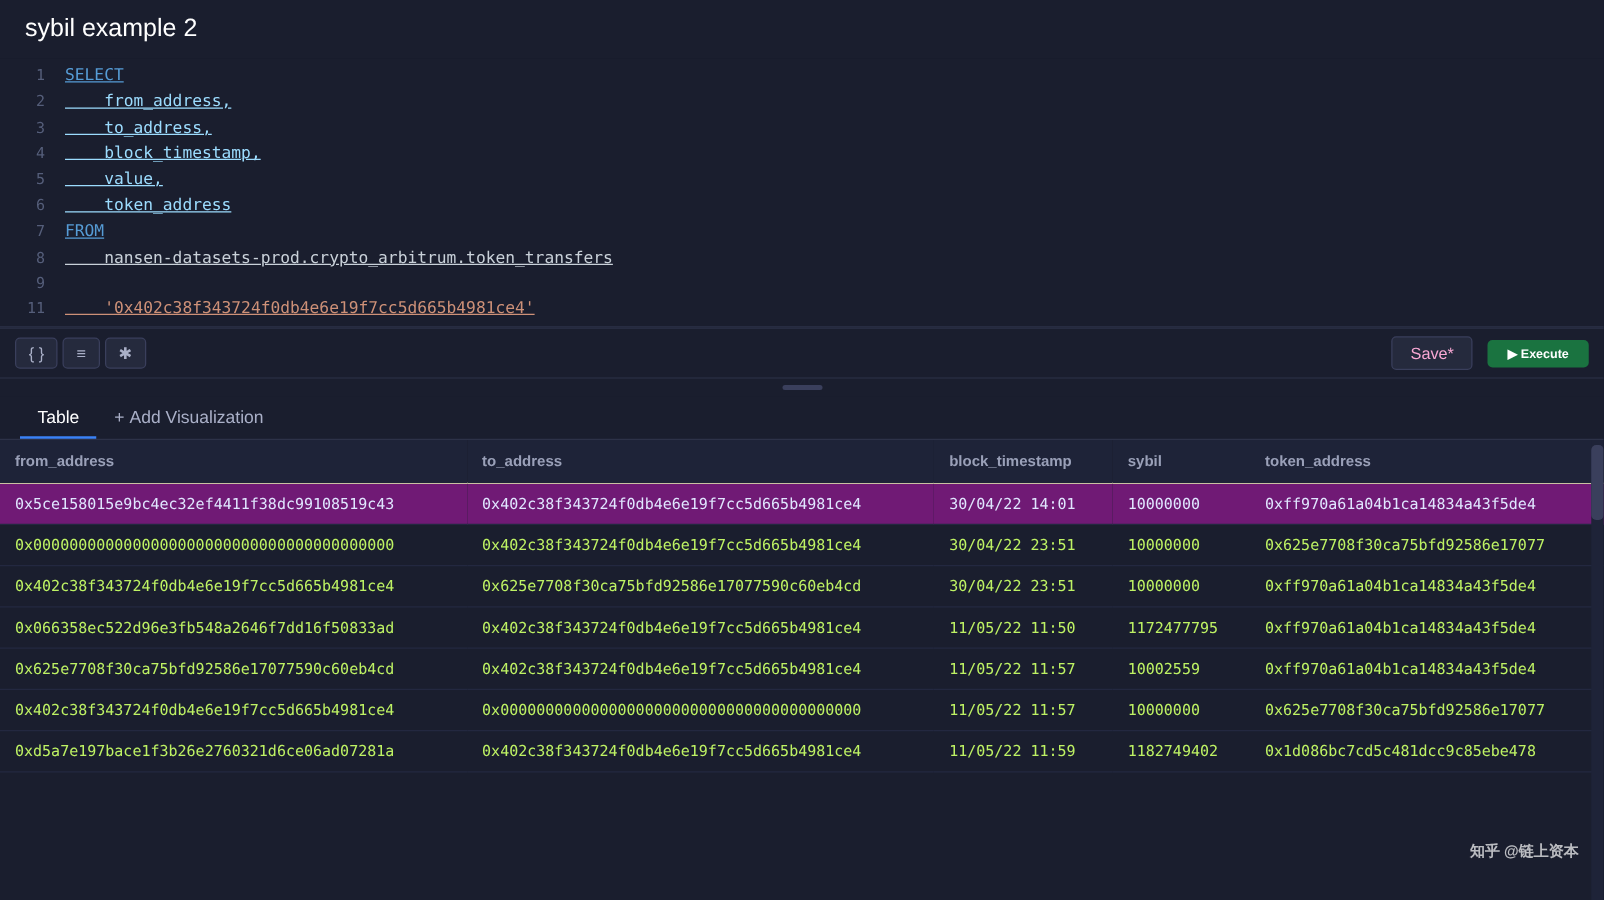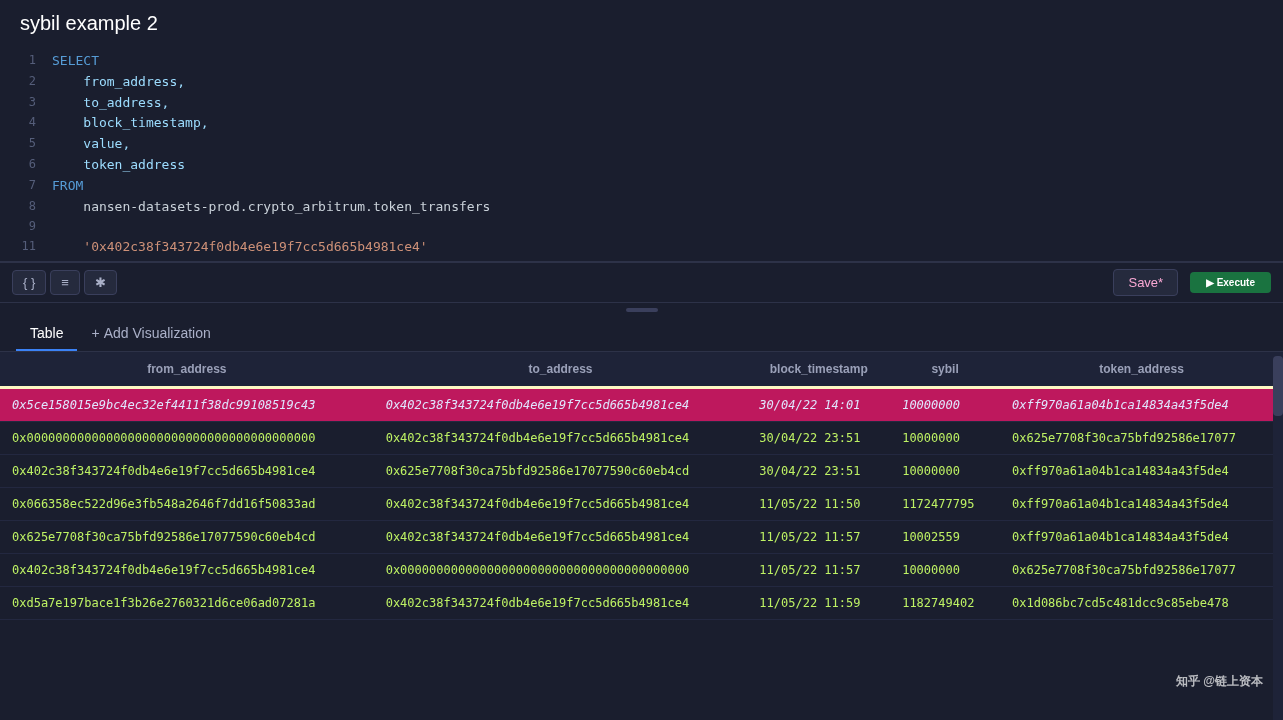--- a/index.html
+++ b/index.html
@@ -44,20 +44,21 @@
       color: #555e7a;
       min-width: 28px;
       text-align: right;
       margin-right: 16px;
       user-select: none;
       font-size: 12px;
     }
     .code-content {
       color: #c9d1d9;
       white-space: pre;
+      text-decoration: underline;
     }
     .kw { color: #569cd6; }
     .str { color: #ce9178; }
     .field { color: #9cdcfe; }
 
     
     .toolbar {
       display: flex;
       align-items: center;
       background: #1a1e2e;
@@ -158,23 +159,23 @@
       position: relative;
     }
     table {
       width: 100%;
       border-collapse: collapse;
       font-size: 12px;
     }
     thead th {
       background: #1e2338;
       color: #9aa0b8;
-      text-align: center;
+      text-align: left;
       padding: 10px 12px;
-      border-bottom: 3px solid #fef9c3;
+      border-bottom: 1px solid #fef9c3;
       font-family: sans-serif;
       font-weight: 600;
       white-space: nowrap;
       position: sticky;
       top: 0;
       z-index: 2;
     }
     tbody tr {
       border-bottom: 1px solid #232840;
     }
@@ -307,21 +308,21 @@
       <thead>
         <tr>
           <th>from_address</th>
           <th>to_address</th>
           <th>block_timestamp</th>
           <th>sybil</th>
           <th>token_address</th>
         </tr>
       </thead>
       <tbody id="table-body">
-      <tr style="background: #be185d; font-style: italic;">
+      <tr style="background: #701a75;">
             <td style="color: rgb(224, 230, 255);">0x5ce158015e9bc4ec32ef4411f38dc99108519c43</td>
             <td style="color: rgb(224, 230, 255);">0x402c38f343724f0db4e6e19f7cc5d665b4981ce4</td>
             <td style="color: rgb(224, 230, 255);">30/04/22  14:01</td>
             <td style="color: rgb(224, 230, 255);">10000000</td>
             <td style="color: rgb(224, 230, 255);">0xff970a61a04b1ca14834a43f5de4</td>
           </tr>
           <tr>
             <td>0x0000000000000000000000000000000000000000</td>
             <td>0x402c38f343724f0db4e6e19f7cc5d665b4981ce4</td>
             <td>30/04/22  23:51</td>

